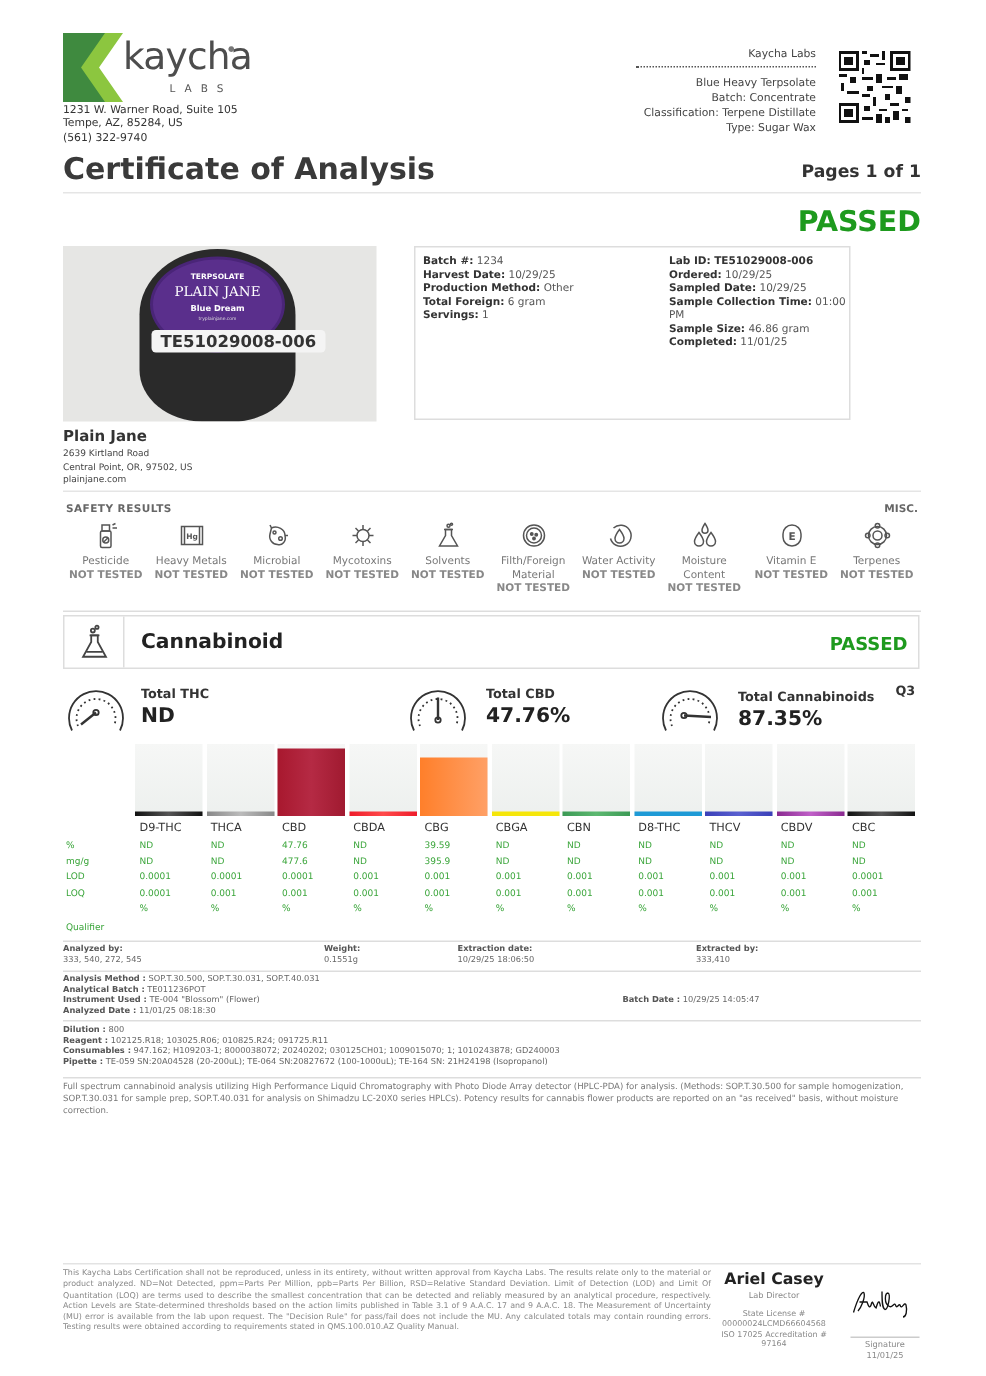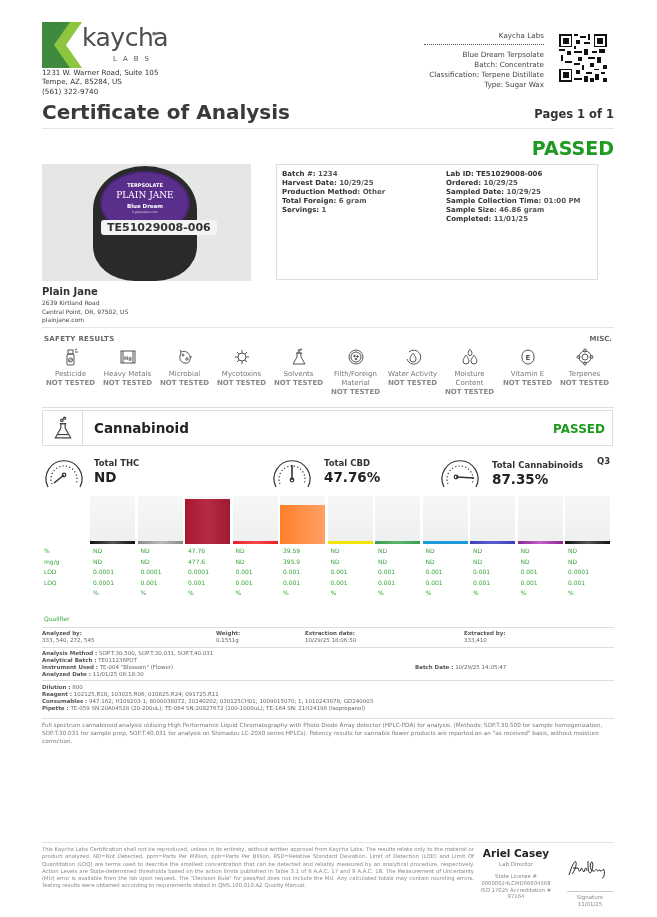--- a/index.html
+++ b/index.html
@@ -31,21 +31,21 @@
   .jar-lid .t1 { position:absolute; top: 9px; width:100%; text-align:center; color:#fff; font-size:5px; font-weight:bold; }
   .jar-lid .t2 { position:absolute; top: 17px; width:100%; text-align:center; color:#fff; font-size:9px; font-family:"DejaVu Serif", serif; }
   .jar-lid .t3 { position:absolute; top: 30px; width:100%; text-align:center; color:#fff; font-size:5.5px; font-weight:bold; }
   .jar-lid .t4 { position:absolute; top: 37px; width:100%; text-align:center; color:#ddd; font-size:3px; }
   .photo-label { position: absolute; left: 59px; top: 56px; background: #f4f4f4; padding: 1px 6px; font-size: 11px; font-weight: bold; color: #333; border-radius: 3px; white-space: nowrap; }
 
   .client-name { left: 42px; top: 286px; font-size: 10px; font-weight: bold; color: #333; }
   .client-addr { left: 42px; top: 299px; font-size: 6px; line-height: 8.5px; color: #444; }
   .client-rule { left: 42px; top: 327px; width: 572px; height: 1px; background: #e5e5e5; }
 
-  .info-box { left: 276px; top: 164px; width: 322px; height: 116px; border: 1px solid #ddd; font-weight: bold; }
+  .info-box { left: 276px; top: 164px; width: 291px; height: 116px; border: 1px solid #ddd; }
   .info-col { position: absolute; top: 5px; font-size: 7px; line-height: 9px; color: #555; }
   .info-col b { color: #333; }
   .info-col.left { left: 5px; }
   .info-col.right { left: 169px; }
 
   
   .safety-label { left: 44px; top: 335px; font-size: 7px; font-weight: bold; color: #666; letter-spacing: 0.3px; }
   .misc-label { right: 45px; top: 335px; font-size: 7px; font-weight: bold; color: #666; }
   .safety-row { left: 42px; top: 348px; width: 572px; height: 58px; }
   .safety-item { position: absolute; width: 57px; text-align: center; }
@@ -111,21 +111,21 @@
 <div class="abs lab-address">
   <div>1231 W. Warner Road, Suite 105</div>
   <div>Tempe, AZ, 85284, US</div>
   <div>(561) 322-9740</div>
 </div>
 <div class="abs coa-title">Certificate of Analysis</div>
 
 <div class="abs prod-summary">
   <div class="lab">Kaycha Labs</div>
   <div class="dots"></div>
-  <div>Blue Dream Terpsolate</div>
+  <div>Blue Heavy Terpsolate</div>
   <div>Batch: Concentrate</div>
   <div>Classification: Terpene Distillate</div>
   <div>Type: Sugar Wax</div>
 </div>
 
 <svg class="abs qr" viewBox="0 0 25 25" shape-rendering="crispEdges">
   <rect width="25" height="25" fill="#fff"></rect>
   <g fill="#111">
     <rect x="0" y="0" width="7" height="7"></rect>
       <rect x="1" y="1" width="5" height="5" fill="#fff"></rect>
@@ -402,20 +402,33 @@
     </div>
   <div class="bar-col" style="left:427.5px">
       <div class="bar-base" style="background:linear-gradient(90deg,#8a2a90,#c060c8,#8a2a90)"></div>
     </div>
   <div class="bar-col" style="left:475px">
       <div class="bar-base" style="background:linear-gradient(90deg,#111,#555,#111)"></div>
     </div>
 </div>
 
 <div class="abs grid">
+  <div class="grid-row head">
+    <span style="left:51px">D9-THC</span>
+    <span style="left:98.5px">THCA</span>
+    <span style="left:146px">CBD</span>
+    <span style="left:193.5px">CBDA</span>
+    <span style="left:241px">CBG</span>
+    <span style="left:288.5px">CBGA</span>
+    <span style="left:336px">CBN</span>
+    <span style="left:383.5px">D8-THC</span>
+    <span style="left:431px">THCV</span>
+    <span style="left:478.5px">CBDV</span>
+    <span style="left:526px">CBC</span>
+  </div>
   <div class="grid-row">
     <span style="left:2px">%</span>
     <span style="left:51px">ND</span>
     <span style="left:98.5px">ND</span>
     <span style="left:146px">47.76</span>
     <span style="left:193.5px">ND</span>
     <span style="left:241px">39.59</span>
     <span style="left:288.5px">ND</span>
     <span style="left:336px">ND</span>
     <span style="left:383.5px">ND</span>

